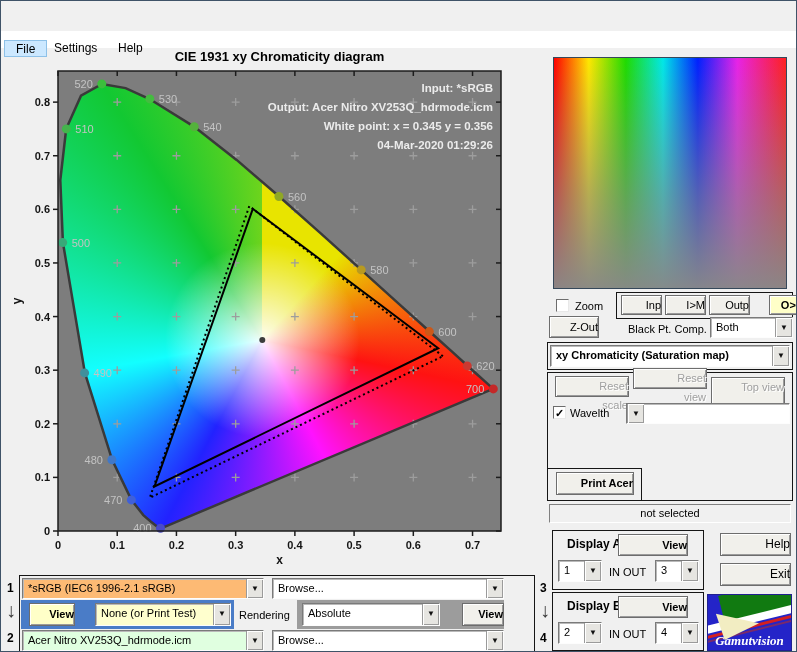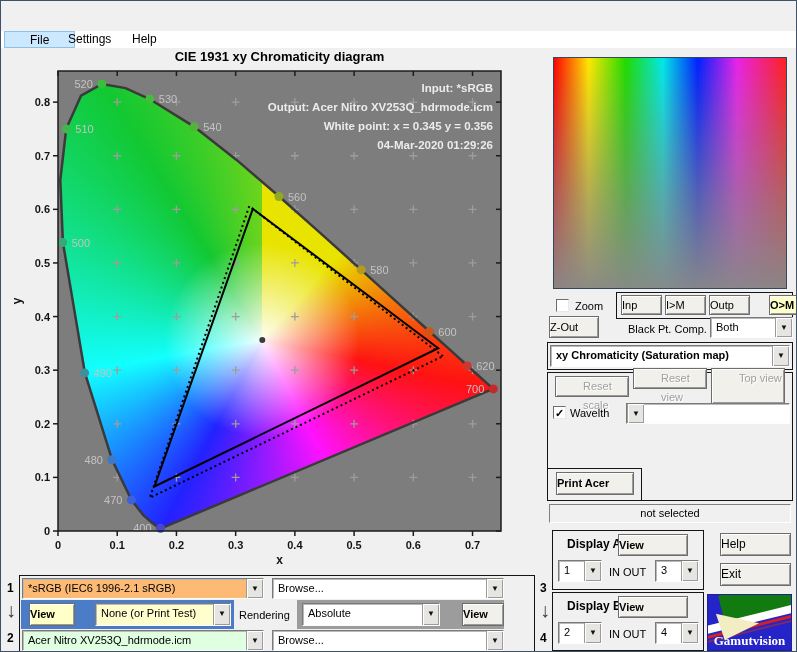--- a/index.html
+++ b/index.html
@@ -6,41 +6,41 @@
   body { font-family:"Liberation Sans", sans-serif; font-size:11px; color:#000; background:#555; }
   .window { position:relative; width:797px; height:652px; background:#f0f0f0; border:1px solid #3f5368; overflow:hidden; }
 
   
   .titlebar { position:absolute; left:0; top:0; width:100%; height:30px; background:#fff; }
   .app-icon { position:absolute; left:10px; top:7px; width:16px; height:16px; border-radius:2px;
     background: radial-gradient(ellipse at 45% 65%, #ffe14d 0 22%, #ff8a00 40%, #d42b00 62%, #23235e 68%); }
   .title-text { position:absolute; left:34px; top:8px; font-size:12px; }
   .winbtn { position:absolute; top:0; height:30px; width:32px; text-align:center; line-height:30px; font-size:13px; cursor:default; }
   .menubar { position:absolute; left:0; top:30px; width:100%; height:17px; background:#fff; }
-  .menu-item { position:absolute; top:0; height:17px; padding:1px 25px; font-size:12px; line-height:15px; }
+  .menu-item { position:absolute; top:9px; height:17px; padding:1px 11px; font-size:12px; line-height:15px; }
   .menu-item.active { background:#cce8ff; border:1px solid #8ec1e8; }
 
   
   .chart-title { position:absolute; left:57px; top:48px; width:443px; text-align:center; font-weight:bold; font-size:13px; }
   .plot-bg { position:absolute; left:57px; top:70px; width:443px; height:460px; background:#7d7d7d; }
   #horseshoe { position:absolute; left:57px; top:70px; width:443px; height:460px;
     background:
       radial-gradient(circle 135px at 46.1% 58.5%, rgba(255,255,255,0.95) 0%, rgba(255,255,255,0) 72%),
       conic-gradient(from 0deg at 46.1% 58.5%,
         #e8e400 42deg, #ff1212 102deg, #ff12ff 152deg, #2222ff 208deg,
         #12ffff 260deg, #12c832 328deg, #e8e400 402deg); }
   #chart-area { position:absolute; left:0; top:47px; width:545px; height:527px; }
   #chart-svg { position:absolute; left:0; top:0; }
   #chart-svg text.tick { font:bold 11px "Liberation Sans", sans-serif; fill:#141414; }
   #chart-svg text.axl  { font:bold 12px "Liberation Sans", sans-serif; fill:#141414; }
   #chart-svg text.wl   { font:11px "Liberation Sans", sans-serif; fill:#c3c3c3; }
   #chart-svg text.ann  { font:bold 11.5px "Liberation Sans", sans-serif; fill:#ebebeb; }
 
   
-  .btn { position:absolute; background:#f1f0eb; border:1px solid #6d6d6d; text-align:left;
+  .btn { position:absolute; background:#f1f0eb; border:1px solid #6d6d6d; text-align:right;
          box-shadow: inset 1px 1px 0 #fff, inset -1px -1px 0 #9b9b9b; cursor:default; }
   .btn.bold { font-weight:bold; }
   .btn.yellow { background:#ffffc8; }
   .btn.disabled { color:#9f9f9f; text-shadow:1px 1px 0 #fff;padding-left:27px; }
   .lbl { position:absolute; white-space:nowrap; }
   .gbox { position:absolute; border:1px solid #151515; }
   .sunken { background:#f0f0f0; border:1px solid; border-color:#808080 #fff #fff #808080; }
   .dd { position:absolute; display:flex; background:#fff; border:1px solid; border-color:#7a7a7a #fdfdfd #fdfdfd #7a7a7a; box-shadow: inset 1px 1px 0 #b9b9b9; }
   .dd .txt { flex:1 1 auto; padding:3px 4px 0 5px; overflow:hidden; white-space:nowrap; }
   .dd .arw { flex:0 0 17px; background:#e6e5e1; border-left:1px solid #9a9a9a;
@@ -60,21 +60,21 @@
   .status-field { position:absolute; left:548px; top:503px; width:242px; height:19px; text-align:center; line-height:17px; }
   .logo { position:absolute; left:706px; top:593px; width:85px; height:57px; background:#2424c8; overflow:hidden; border:1px solid #202090; }
   .logo .band { position:absolute; transform:rotate(-14deg); }
   .logo .green { top:-14px; left:12px; width:120px; height:30px; background:#117a11; }
   .logo .white { top:17px; left:-10px; width:130px; height:8px; background:#fff; }
   .logo .red   { top:27px; left:-10px; width:130px; height:3px; background:#d42020; }
   .logo .maroon{ top:32px; left:-10px; width:130px; height:2px; background:#7a2a6a; }
   .logo .tri { position:absolute; left:7px; top:13px; width:44px; height:32px; background:#f2edc2;
                clip-path: polygon(2% 18%, 100% 48%, 22% 100%); }
   .logo .logo-text { position:absolute; left:0; bottom:1px; width:100%; text-align:center;
-               font-family:"Liberation Serif", serif; font-weight:bold; font-size:13px; color:#fff; }
+               font-family:"Liberation Serif", serif; font-style:italic; font-weight:bold; font-size:13px; color:#fff; }
 
   
   .blue-strip { position:absolute; left:20px; top:599px; width:213px; height:29px; background:#4a7cc7; }
   .gray-strip { position:absolute; left:296px; top:599px; width:207px; height:29px; background:#9c9c9c; }
 </style>
 </head>
 <body>
 
 <div class="window">
 
@@ -259,21 +259,21 @@
 
   <div class="gbox" style="left:546px; top:341px; width:246px; height:28px"></div>
   <div class="dd bold" style="left:549px; top:344px; width:240px; height:22px">
     <span class="txt">xy Chromaticity (Saturation map)</span>
     <span class="arw">▼</span>
   </div>
 
   <div class="gbox" style="left:546px; top:371px; width:246px; height:129px"></div>
   <div class="btn disabled" style="left:554px; top:375px; width:74px; height:21px; line-height:19px">Reset scale</div>
   <div class="btn disabled" style="left:632px; top:367px; width:74px; height:21px; line-height:19px">Reset view</div>
-  <div class="btn disabled" style="left:710px; top:367px; width:74px; height:36px; line-height:19px">Top view</div>
+  <div class="btn disabled" style="left:710px; top:376px; width:74px; height:36px; line-height:19px">Top view</div>
   <div class="chk" style="left:552px; top:405px">✓</div>
   <span class="lbl" style="left:569px; top:406px">Wavelth</span>
   <div class="dd" style="left:625px; top:402px; width:164px; height:21px">
     <span class="arw">▼</span>
   </div>
 
   <div class="gbox" style="left:546px; top:467px; width:95px; height:33px"></div>
   <div class="btn bold" style="left:555px; top:471px; width:78px; height:23px; line-height:21px">Print Acer</div>
 
   <div class="status-field sunken">not selected</div>

